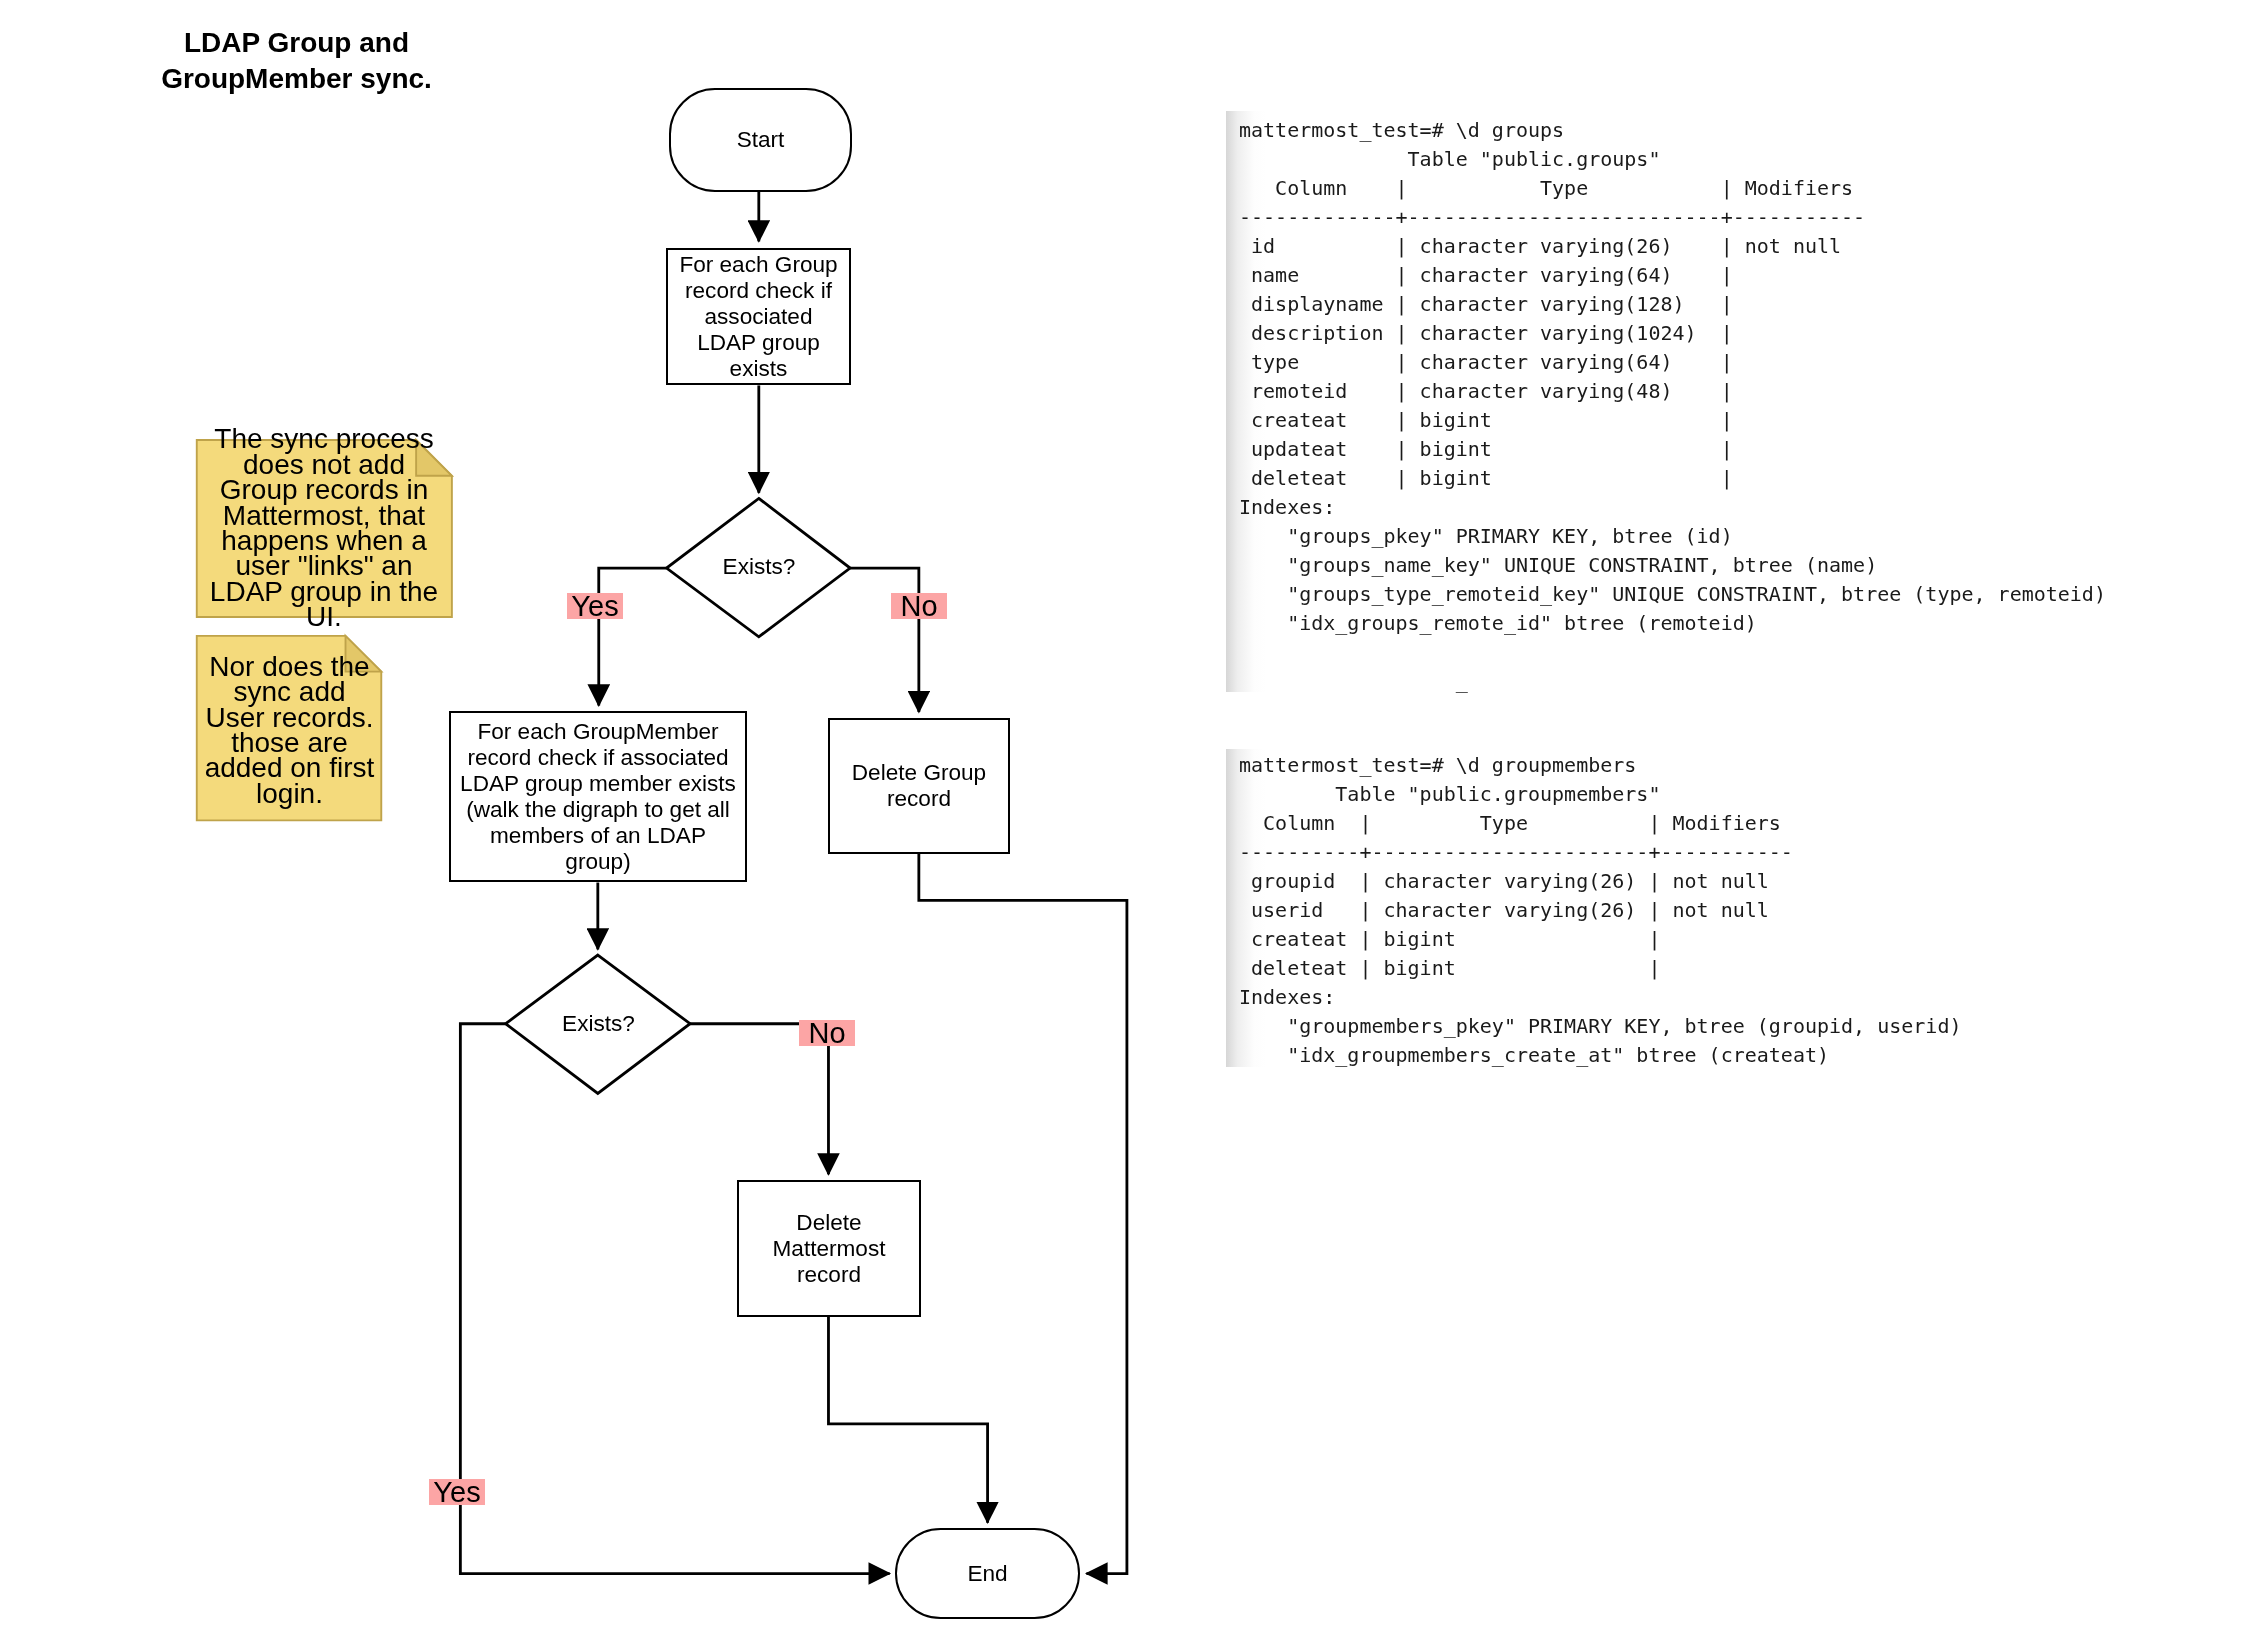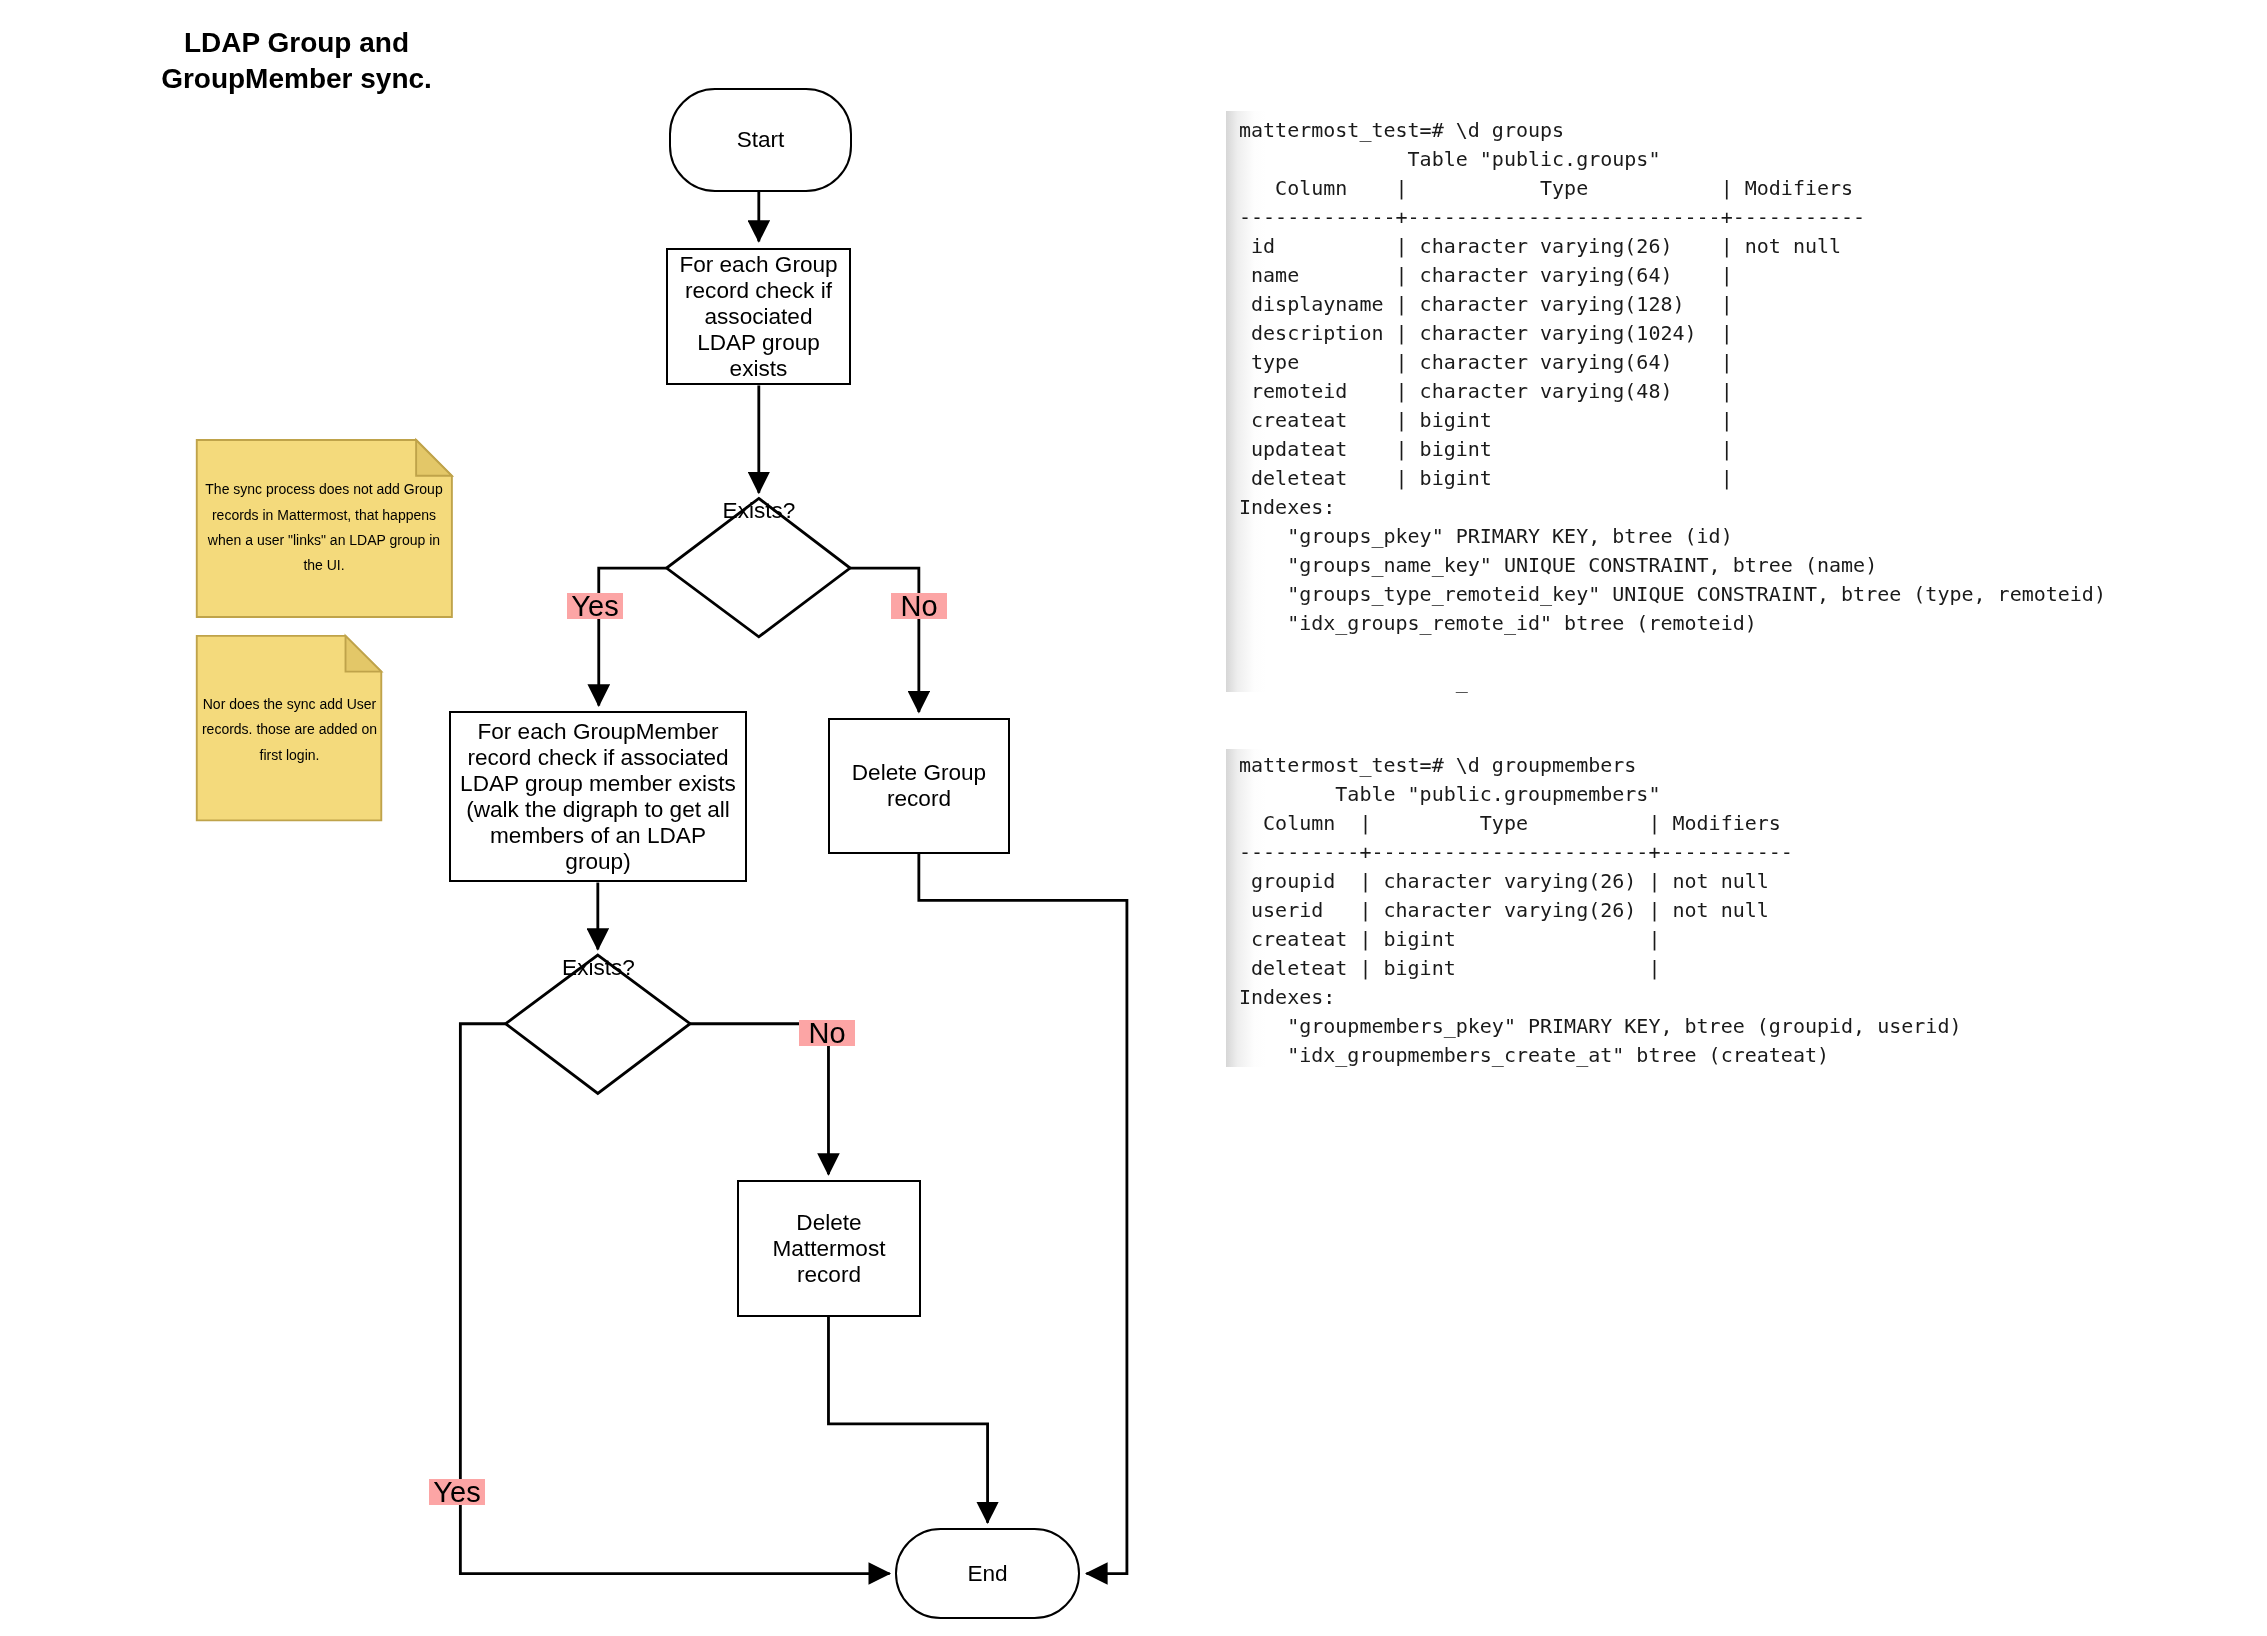--- a/index.html
+++ b/index.html
@@ -15,34 +15,34 @@
   .node{display:flex;align-items:center;justify-content:center;text-align:center;
         background:#fff;border:2.8px solid #000;font-size:22.6px;line-height:26px;padding:5.6px;}
   .pill{border-radius:46px;}
   .node-start{left:669px;top:88px;width:183px;height:104px;}
   .node-box1{left:666px;top:248px;width:185px;height:137px;padding:7.5px 9.4px;}
   .node-gm{left:449px;top:711px;width:298px;height:171px;padding:7.5px 5.6px;}
   .node-dg{left:828px;top:718px;width:182px;height:136px;}
   .node-dgm{left:737px;top:1180px;width:184px;height:137px;}
   .node-end{left:895px;top:1528px;width:185px;height:91px;}
 
-  .diamond-label{display:flex;justify-content:center;text-align:center;
+  .diamond-label{display:flex;align-items:center;justify-content:center;text-align:center;
                  font-size:22.6px;background:transparent;}
   .dl1{left:667px;top:498px;width:184px;height:138px;}
   .dl2{left:506px;top:955px;width:185px;height:138px;}
 
   .edge-label{font-size:29px;line-height:24.5px;background:#fca5a5;padding:0.9px 2.8px;
               text-align:center;width:56px;}
   .lbl-yes1{left:567px;top:593px;}
   .lbl-no1{left:891px;top:593px;}
   .lbl-no2{left:799px;top:1020px;}
   .lbl-yes2{left:429px;top:1479px;}
 
   .note-text{display:flex;align-items:center;justify-content:center;text-align:center;
-             font-size:14px;line-height:25.4px;}
+             font-size:28px;line-height:25.4px;}
   .note1-text{left:202px;top:450px;width:244px;height:156px;}
   .note2-text{left:201px;top:650px;width:177px;height:160px;}
 
   .terminal{color:#1a1a1a;
             background:linear-gradient(to right,#d6d6d6 0px,#eeeeee 11.3px,#fdfdfd 28px,#ffffff 40px);}
   .terminal pre{margin:0;font-family:"DejaVu Sans Mono", monospace;
                 font-size:20px;line-height:29px;white-space:pre;}
   .terminal-groups{left:1226px;top:111px;width:934px;height:581px;padding:4.7px 0 0 13px;}
   .terminal-groupmembers{left:1226px;top:749px;width:934px;height:318px;padding:1.9px 0 0 13px;}
 </style>

